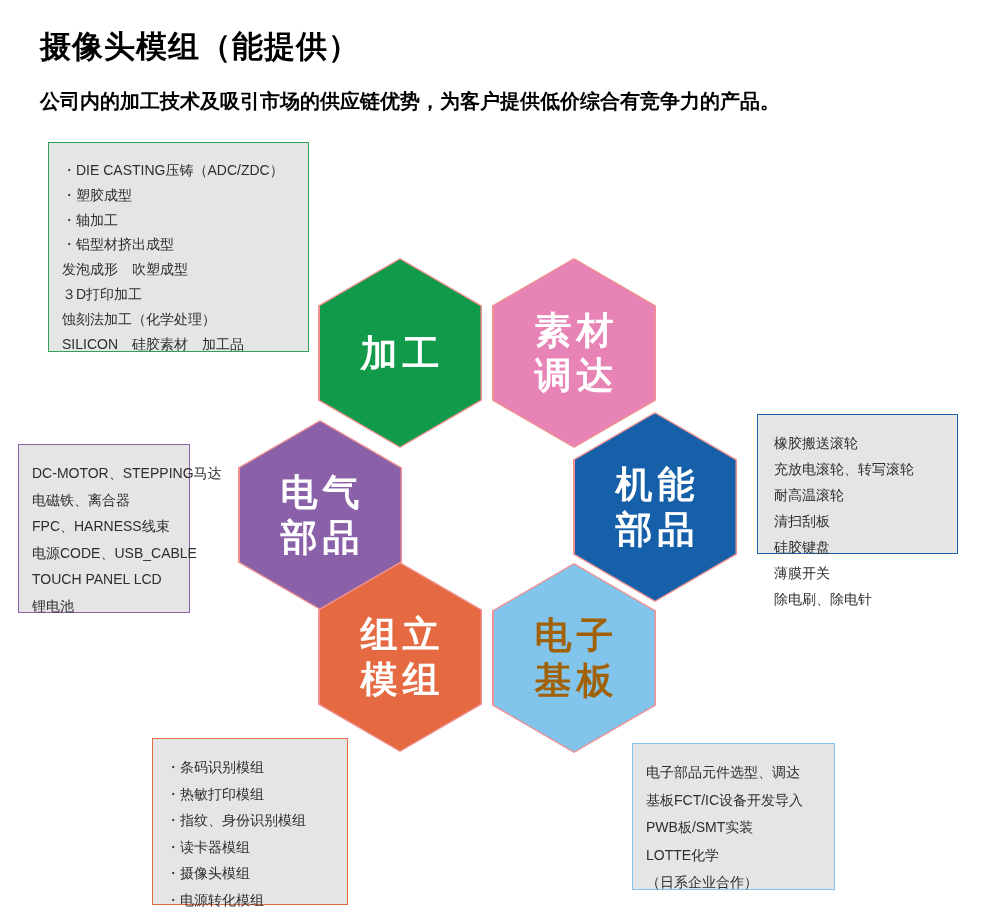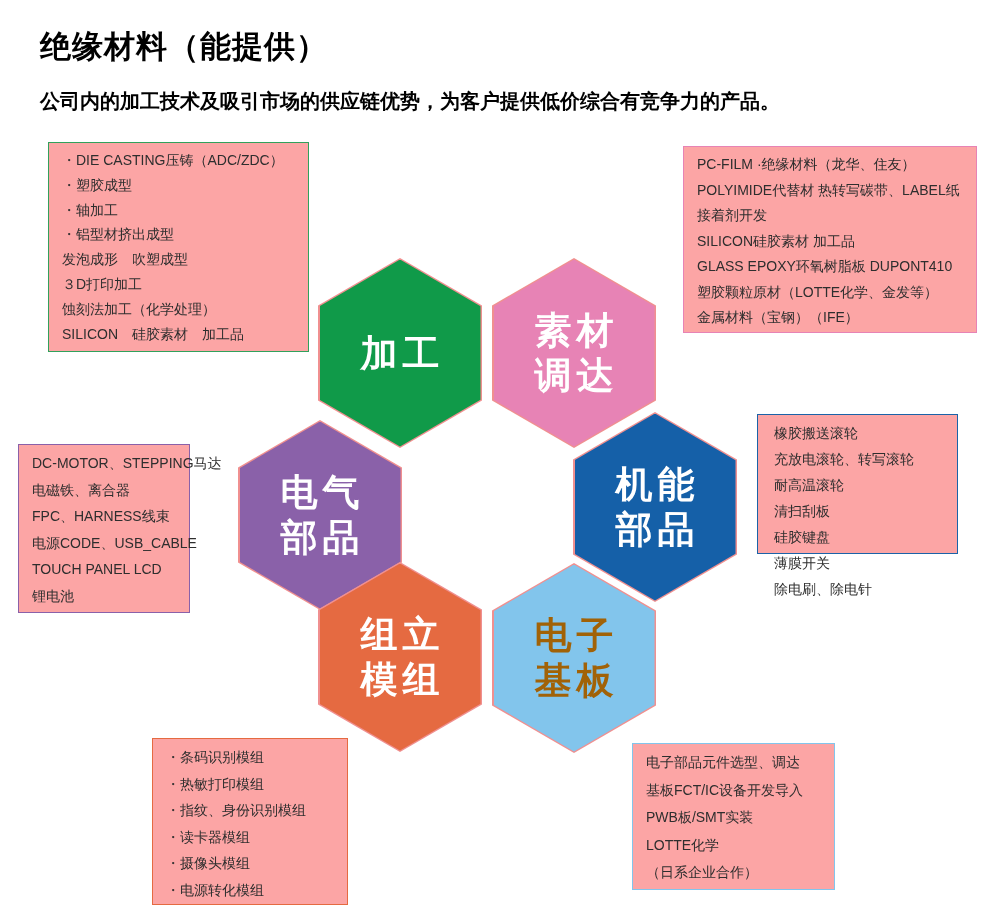--- a/index.html
+++ b/index.html
@@ -63,39 +63,39 @@
     color: #ffffff;
     letter-spacing: 5px;
     text-indent: 5px;
     text-align: center;
   }
 
   
   .box {
     position: absolute;
     border: 1.5px solid #888888;
-    background: #fca5a5;
-    padding: 5px 13px;
+    background: #e5e5e5;
+    padding: 15px 13px;
     font-size: 14px;
     color: #2e2e2e;
     white-space: nowrap;
   }
   .box-green     { left: 48px;  top: 142px; width: 261px; height: 210px; line-height: 24.8px; }
   .box-pink      { left: 683px; top: 146px; width: 294px; height: 187px; line-height: 25.5px; }
   .box-purple    { left: 18px;  top: 444px; width: 172px; height: 169px; line-height: 26.5px; }
   .box-blue      { left: 757px; top: 414px; width: 201px; height: 140px; line-height: 26px;  padding-left: 16px; }
   .box-orange    { left: 152px; top: 738px; width: 196px; height: 167px; line-height: 26.5px; }
   .box-lightblue { left: 632px; top: 743px; width: 203px; height: 147px; line-height: 27.5px; }
 </style>
 </head>
 <body>
 
 <div class="canvas">
 
-  <h1 class="page-title">绝缘材料（能提供）</h1>
+  <h1 class="page-title">摄像头模组（能提供）</h1>
   <p class="page-subtitle">公司内的加工技术及吸引市场的供应链优势，为客户提供低价综合有竞争力的产品。</p>
 
   <div class="hex" style="left:318px; top:258px;">
     <div class="hex-edge" style="background: rgb(240, 144, 144);"></div>
     <div class="hex-fill" style="background: rgb(16, 154, 73);"></div>
     <div class="hex-label" style="color: rgb(255, 255, 255);">
       <span>加工</span>
       <span></span>
     </div>
   </div>
@@ -149,29 +149,20 @@
     <div class="box-line">・DIE CASTING压铸（ADC/ZDC）</div>
     <div class="box-line">・塑胶成型</div>
     <div class="box-line">・轴加工</div>
     <div class="box-line">・铝型材挤出成型</div>
     <div class="box-line">发泡成形　吹塑成型</div>
     <div class="box-line">３D打印加工</div>
     <div class="box-line">蚀刻法加工（化学处理）</div>
     <div class="box-line">SILICON　硅胶素材　加工品</div>
   </div>
 
-  <div class="box box-pink" style="border-color: rgb(231, 131, 181); color: rgb(46, 46, 46);">
-    <div class="box-line">PC-FILM ·绝缘材料（龙华、住友）</div>
-    <div class="box-line">POLYIMIDE代替材 热转写碳带、LABEL纸</div>
-    <div class="box-line">接着剂开发</div>
-    <div class="box-line">SILICON硅胶素材 加工品</div>
-    <div class="box-line">GLASS EPOXY环氧树脂板 DUPONT410</div>
-    <div class="box-line">塑胶颗粒原材（LOTTE化学、金发等）</div>
-    <div class="box-line">金属材料（宝钢）（IFE）</div>
-  </div>
 
   <div class="box box-purple" style="border-color: rgb(138, 97, 169); color: rgb(46, 46, 46);">
     <div class="box-line">DC-MOTOR、STEPPING马达</div>
     <div class="box-line">电磁铁、离合器</div>
     <div class="box-line">FPC、HARNESS线束</div>
     <div class="box-line">电源CODE、USB_CABLE</div>
     <div class="box-line">TOUCH PANEL LCD</div>
     <div class="box-line">锂电池</div>
   </div>
 

